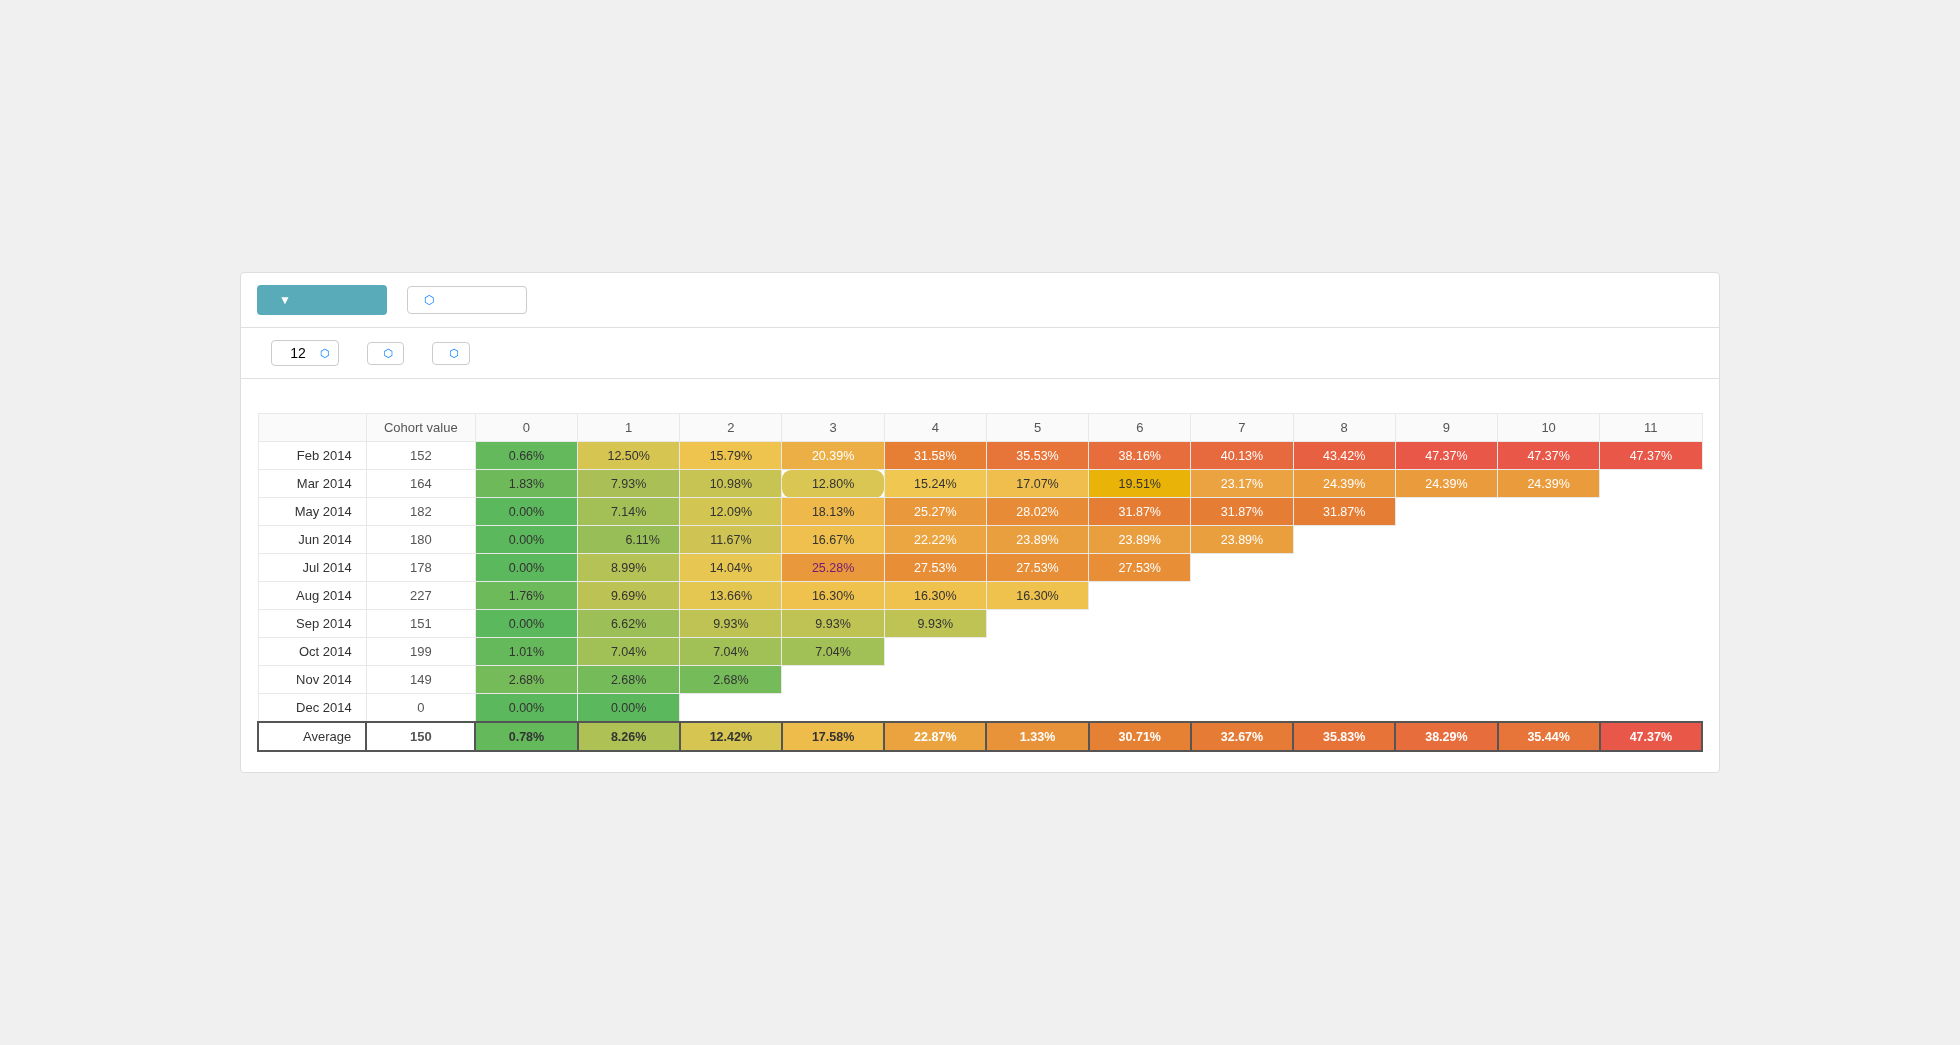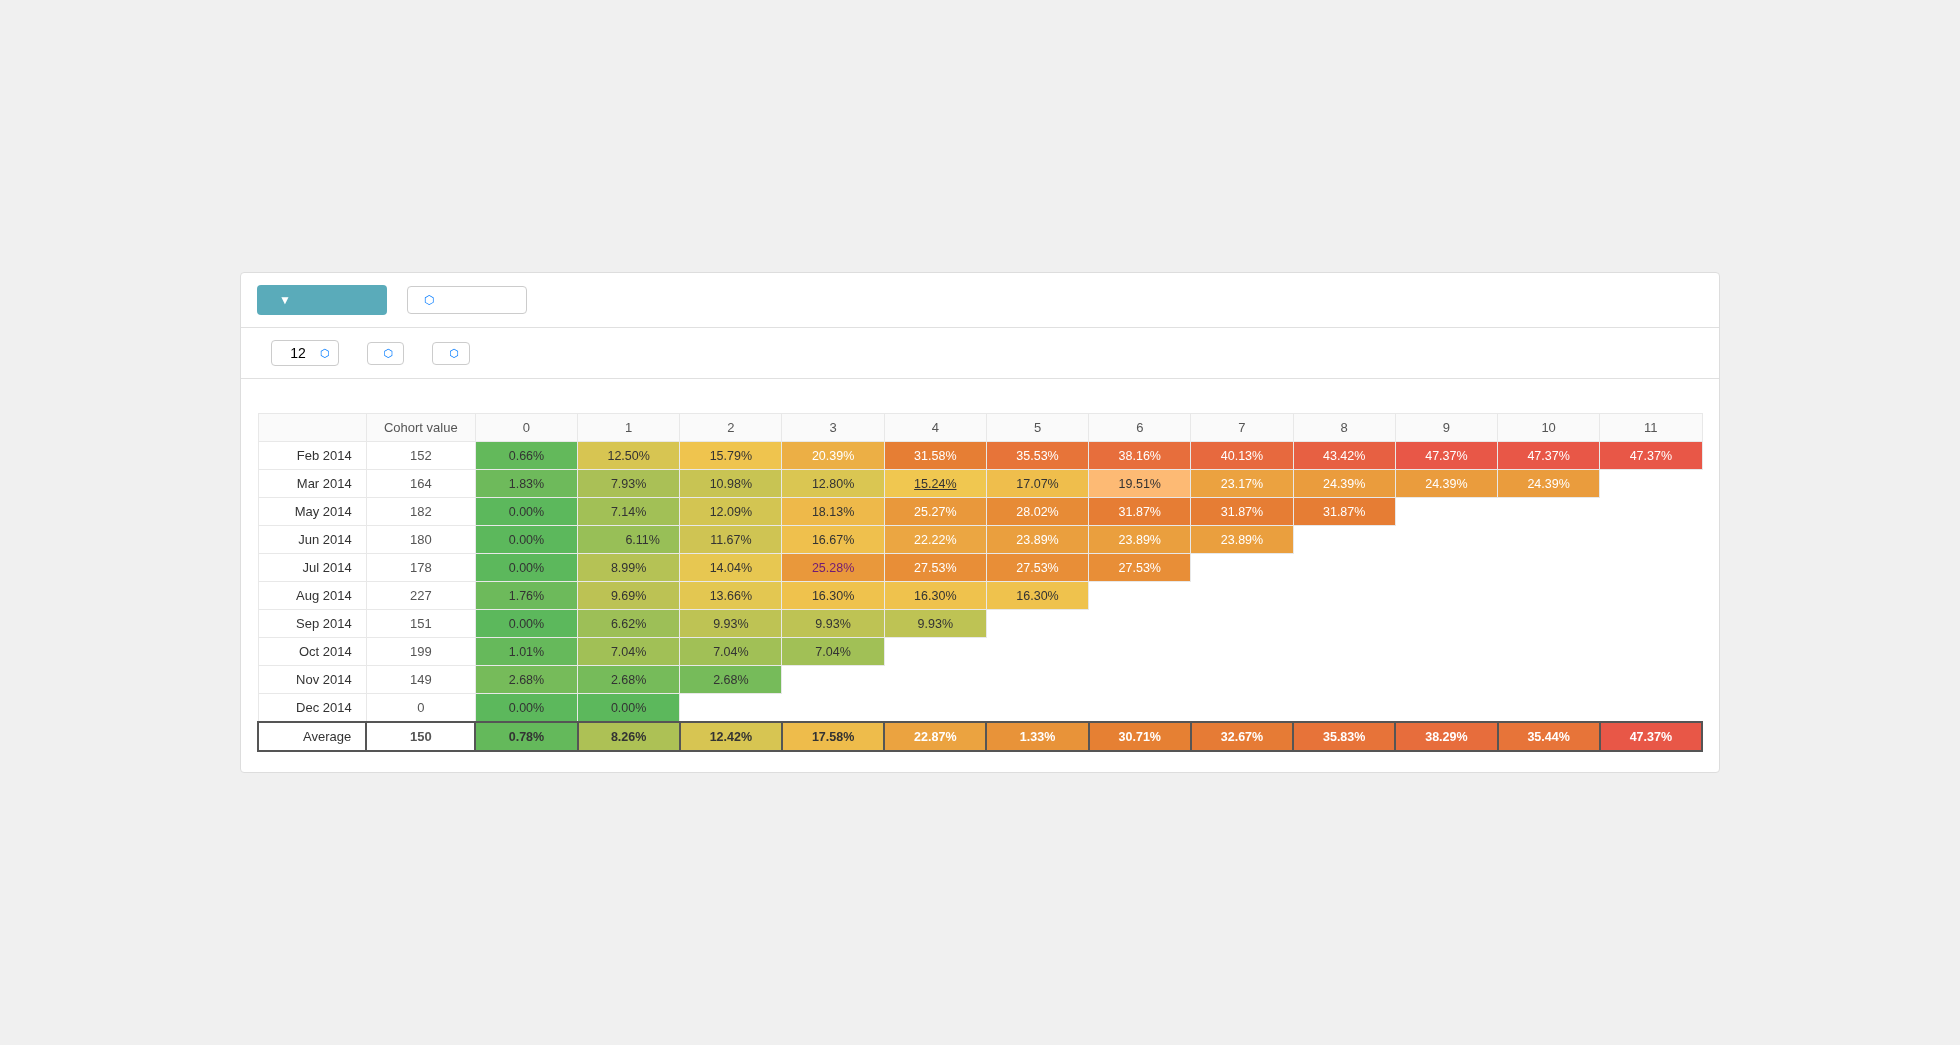--- a/index.html
+++ b/index.html
@@ -111,24 +111,24 @@
             <td class="cell" style="background-color: rgb(232, 87, 71); color: rgb(255, 255, 255);">47.37%</td>
             <td class="cell" style="background-color: rgb(232, 87, 71); color: rgb(255, 255, 255);">47.37%</td>
             <td class="cell" style="background-color: rgb(232, 87, 71); color: rgb(255, 255, 255);">47.37%</td>
           </tr>
           <tr>
             <td class="row-label">Mar 2014</td>
             <td class="cohort-val">164</td>
             <td class="cell" style="background-color: rgb(110, 186, 91); color: rgb(51, 51, 51);">1.83%</td>
             <td class="cell" style="background-color: rgb(170, 192, 86); color: rgb(51, 51, 51);">7.93%</td>
             <td class="cell" style="background-color: rgb(200, 196, 83); color: rgb(51, 51, 51);">10.98%</td>
-            <td class="cell" style="background-color: rgb(218, 198, 82); color: rgb(51, 51, 51);">12.80%</td>
-            <td class="cell" style="background-color: rgb(240, 199, 80); color: rgb(51, 51, 51); text-decoration: underline;">15.24%</td>
+            <td class="cell" style="background-color: rgb(218, 198, 82); color: rgb(51, 51, 51); border-radius: 9px;">12.80%</td>
+            <td class="cell" style="background-color: rgb(240, 199, 80); color: rgb(51, 51, 51);">15.24%</td>
             <td class="cell" style="background-color: rgb(239, 190, 76); color: rgb(51, 51, 51);">17.07%</td>
-            <td class="cell" style="background-color: #fdba74; color: rgb(51, 51, 51);">19.51%</td>
+            <td class="cell" style="background-color: #eab308; color: rgb(51, 51, 51);">19.51%</td>
             <td class="cell" style="background-color: rgb(235, 162, 64); color: rgb(255, 255, 255);">23.17%</td>
             <td class="cell" style="background-color: rgb(234, 156, 61); color: rgb(255, 255, 255);">24.39%</td>
             <td class="cell" style="background-color: rgb(234, 156, 61); color: rgb(255, 255, 255);">24.39%</td>
             <td class="cell" style="background-color: rgb(234, 156, 61); color: rgb(255, 255, 255);">24.39%</td>
             <td class="cell" style="background: rgb(255, 255, 255); border: none;"></td>
           </tr>
           <tr>
             <td class="row-label">May 2014</td>
             <td class="cohort-val">182</td>
             <td class="cell" style="background-color: rgb(92, 184, 92); color: rgb(51, 51, 51);">0.00%</td>

